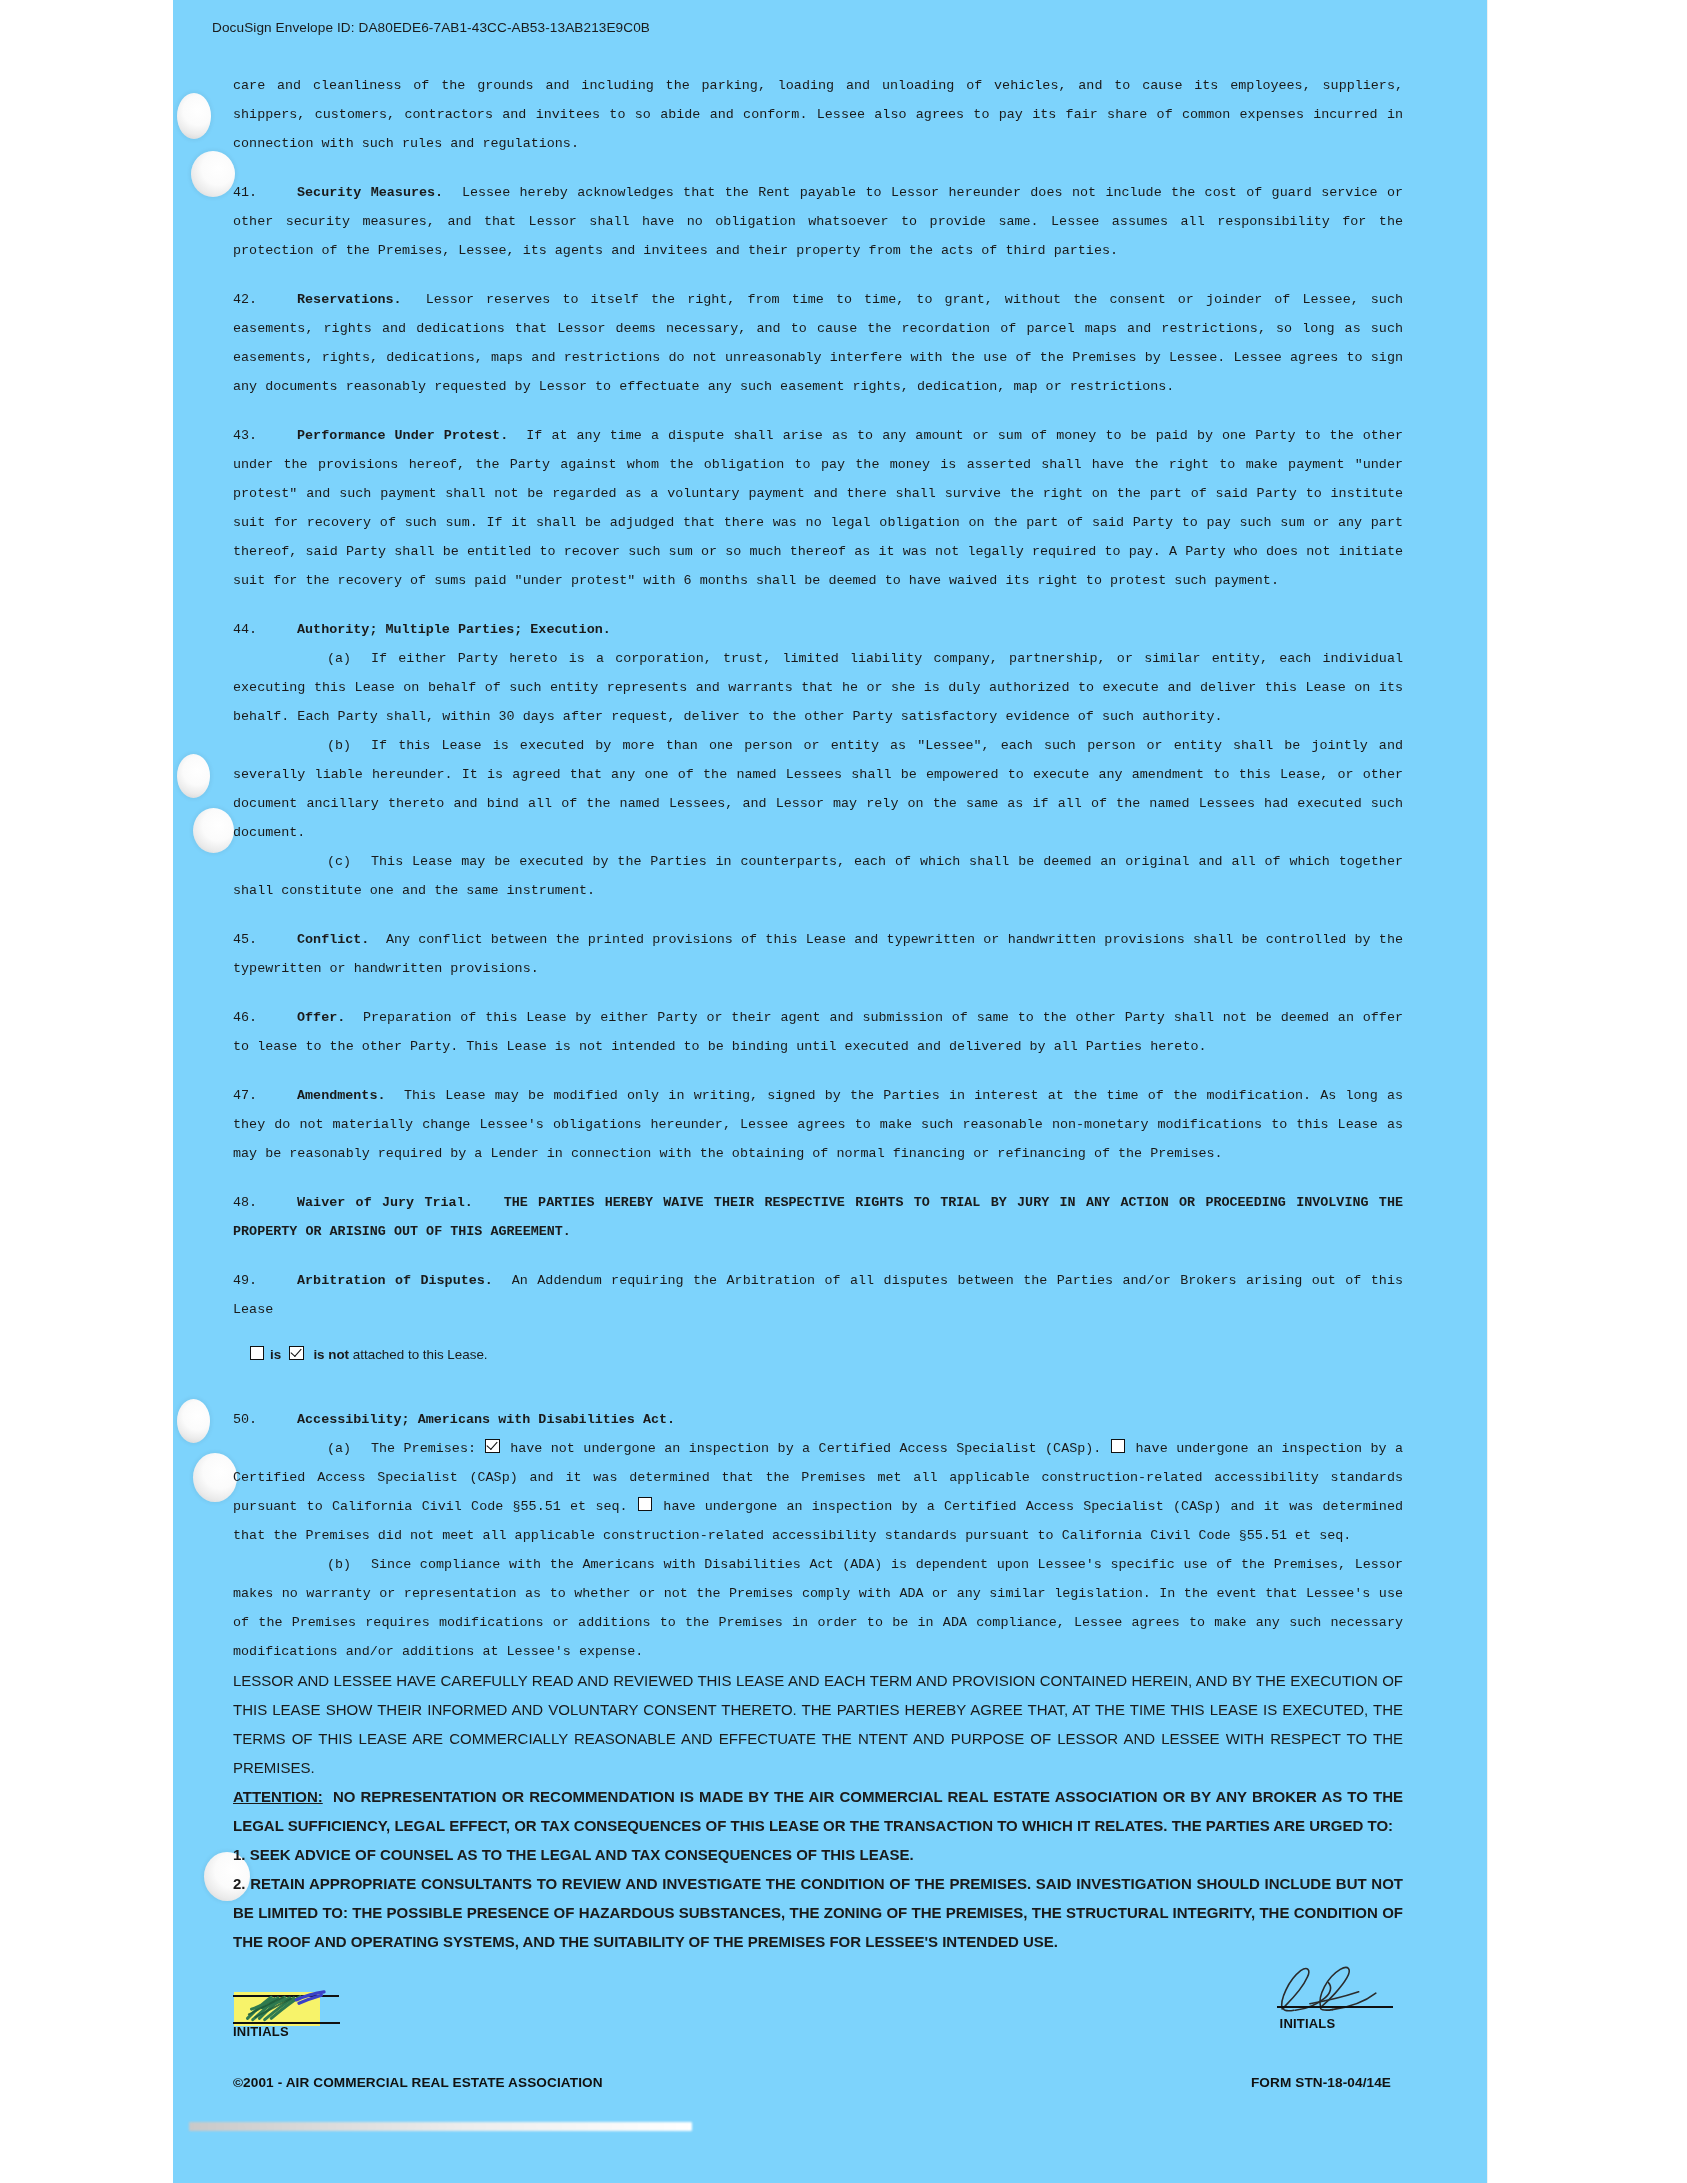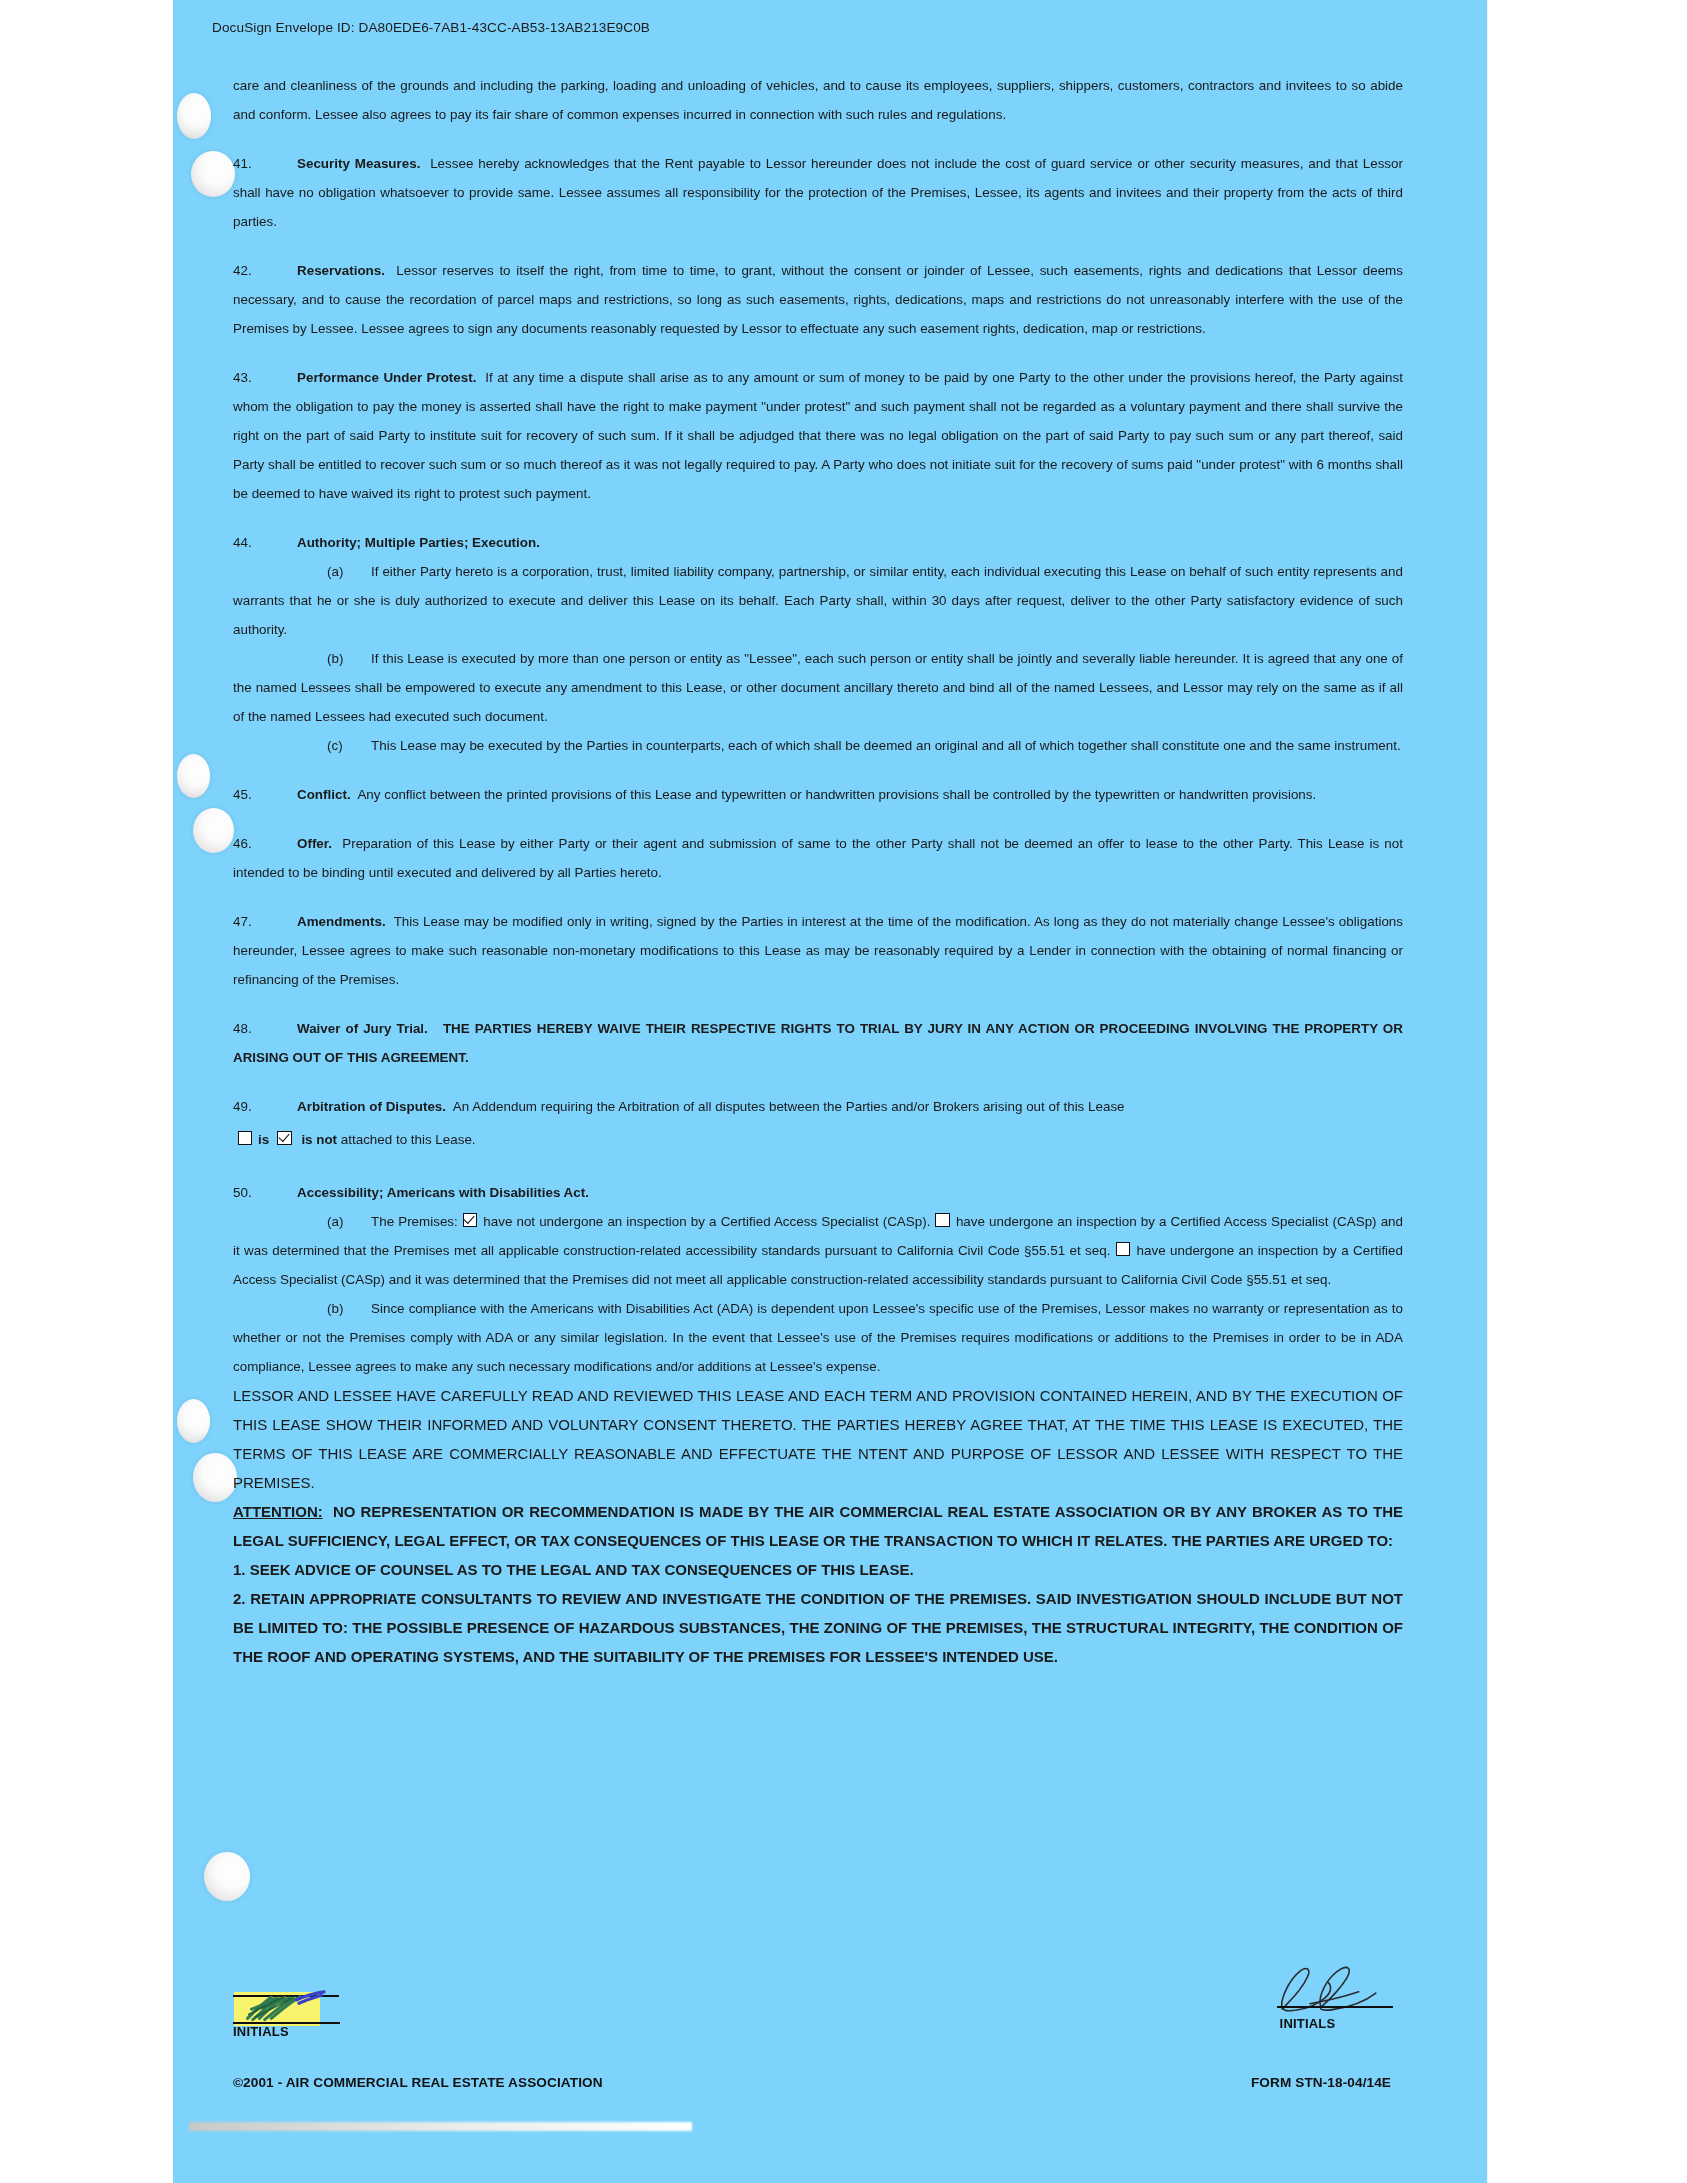--- a/index.html
+++ b/index.html
@@ -81,20 +81,21 @@
   }
 
   .para {
     font-size: 13.4px;
     line-height: 29px;
     color: #1a1a1a;
     text-align: justify;
     text-justify: inter-word;
     margin: 0;
     letter-spacing: 0.01px;
+    font-family: Liberation Mono, monospace;
   }
   .para.flush { text-indent: 0; }
 
   .num {
     display: inline-block;
     width: 64px;
     font-weight: 400;
     margin-top: 20px;
   }
   .sub-letter {
@@ -144,21 +145,21 @@
     height: 9.3px;
     border: solid #111;
     border-width: 0 1.6px 1.6px 0;
     transform: rotate(42deg);
   }
 
   .checkline {
     font-size: 13.4px;
     line-height: 29px;
     color: #1a1a1a;
-    margin: 4px;
+    margin: 16px;
   }
 
   
   .footer {
     position: absolute;
     left: 233px;
     top: 1948px;
     width: 1170px;
     height: 152px;
   }

